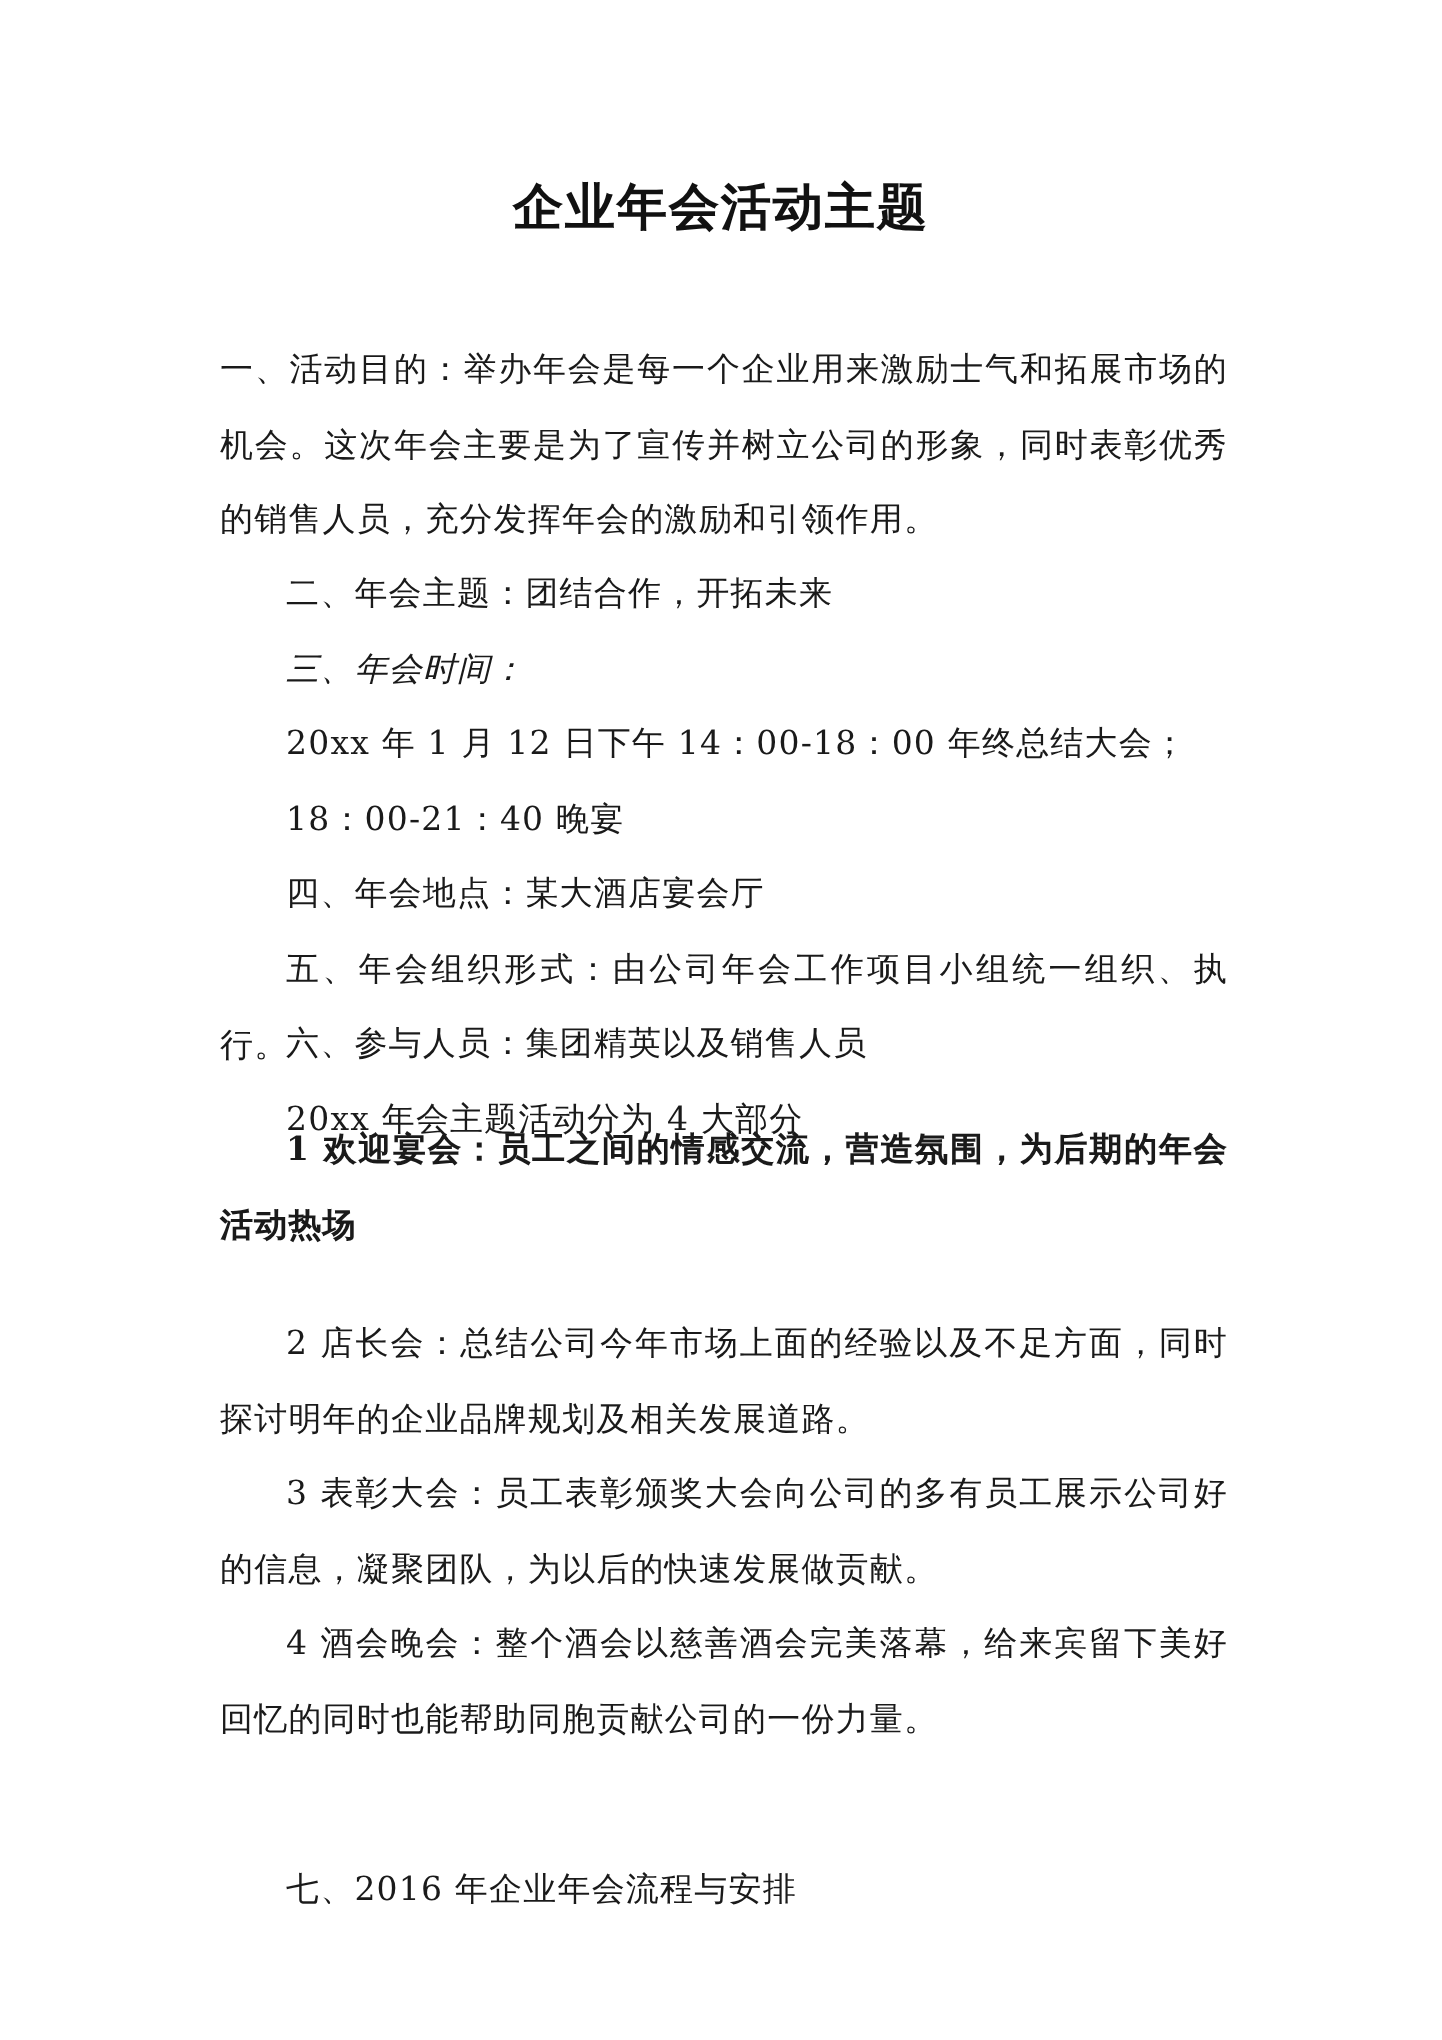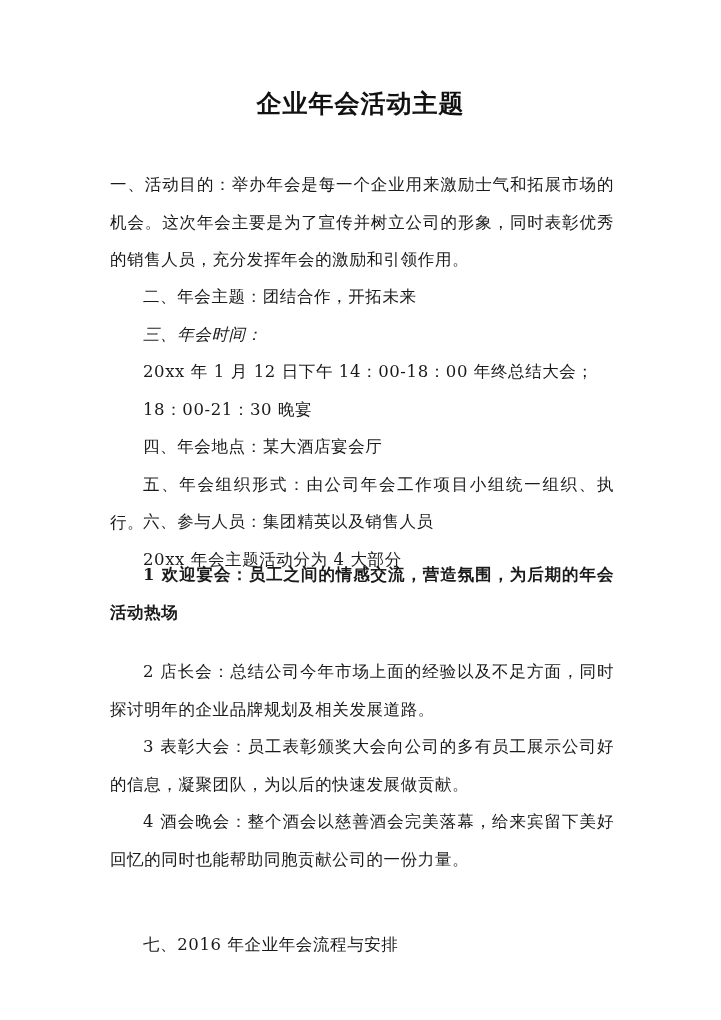--- a/index.html
+++ b/index.html
@@ -67,21 +67,21 @@
 </head>
 <body>
 
 <div class="page">
   <div class="title">企业年会活动主题</div>
 
   <div class="para p1">一、活动目的：举办年会是每一个企业用来激励士气和拓展市场的机会。这次年会主要是为了宣传并树立公司的形象，同时表彰优秀的销售人员，充分发挥年会的激励和引领作用。</div>
   <div class="para indent p2">二、年会主题：团结合作，开拓未来</div>
   <div class="para indent p3">三、年会时间：</div>
   <div class="para indent p4">20xx 年 1 月 12 日下午 14：00-18：00 年终总结大会；</div>
-  <div class="para indent p5">18：00-21：30 晚宴</div>
+  <div class="para indent p5">18：00-21：40 晚宴</div>
   <div class="para indent p7">五、年会组织形式：由公司年会工作项目小组统一组织、执行。</div>
   <div class="para indent p6">四、年会地点：某大酒店宴会厅</div>
   <div class="para indent p8">六、参与人员：集团精英以及销售人员</div>
   <div class="para indent p9">20xx 年会主题活动分为 4 大部分</div>
   <div class="para indent p10">1 欢迎宴会：员工之间的情感交流，营造氛围，为后期的年会活动热场</div>
   <div class="para indent p11">2 店长会：总结公司今年市场上面的经验以及不足方面，同时探讨明年的企业品牌规划及相关发展道路。</div>
   <div class="para indent p12">3 表彰大会：员工表彰颁奖大会向公司的多有员工展示公司好的信息，凝聚团队，为以后的快速发展做贡献。</div>
   <div class="para indent p13">4 酒会晚会：整个酒会以慈善酒会完美落幕，给来宾留下美好回忆的同时也能帮助同胞贡献公司的一份力量。</div>
   <div class="para indent p14">七、2016 年企业年会流程与安排</div>
 </div>

